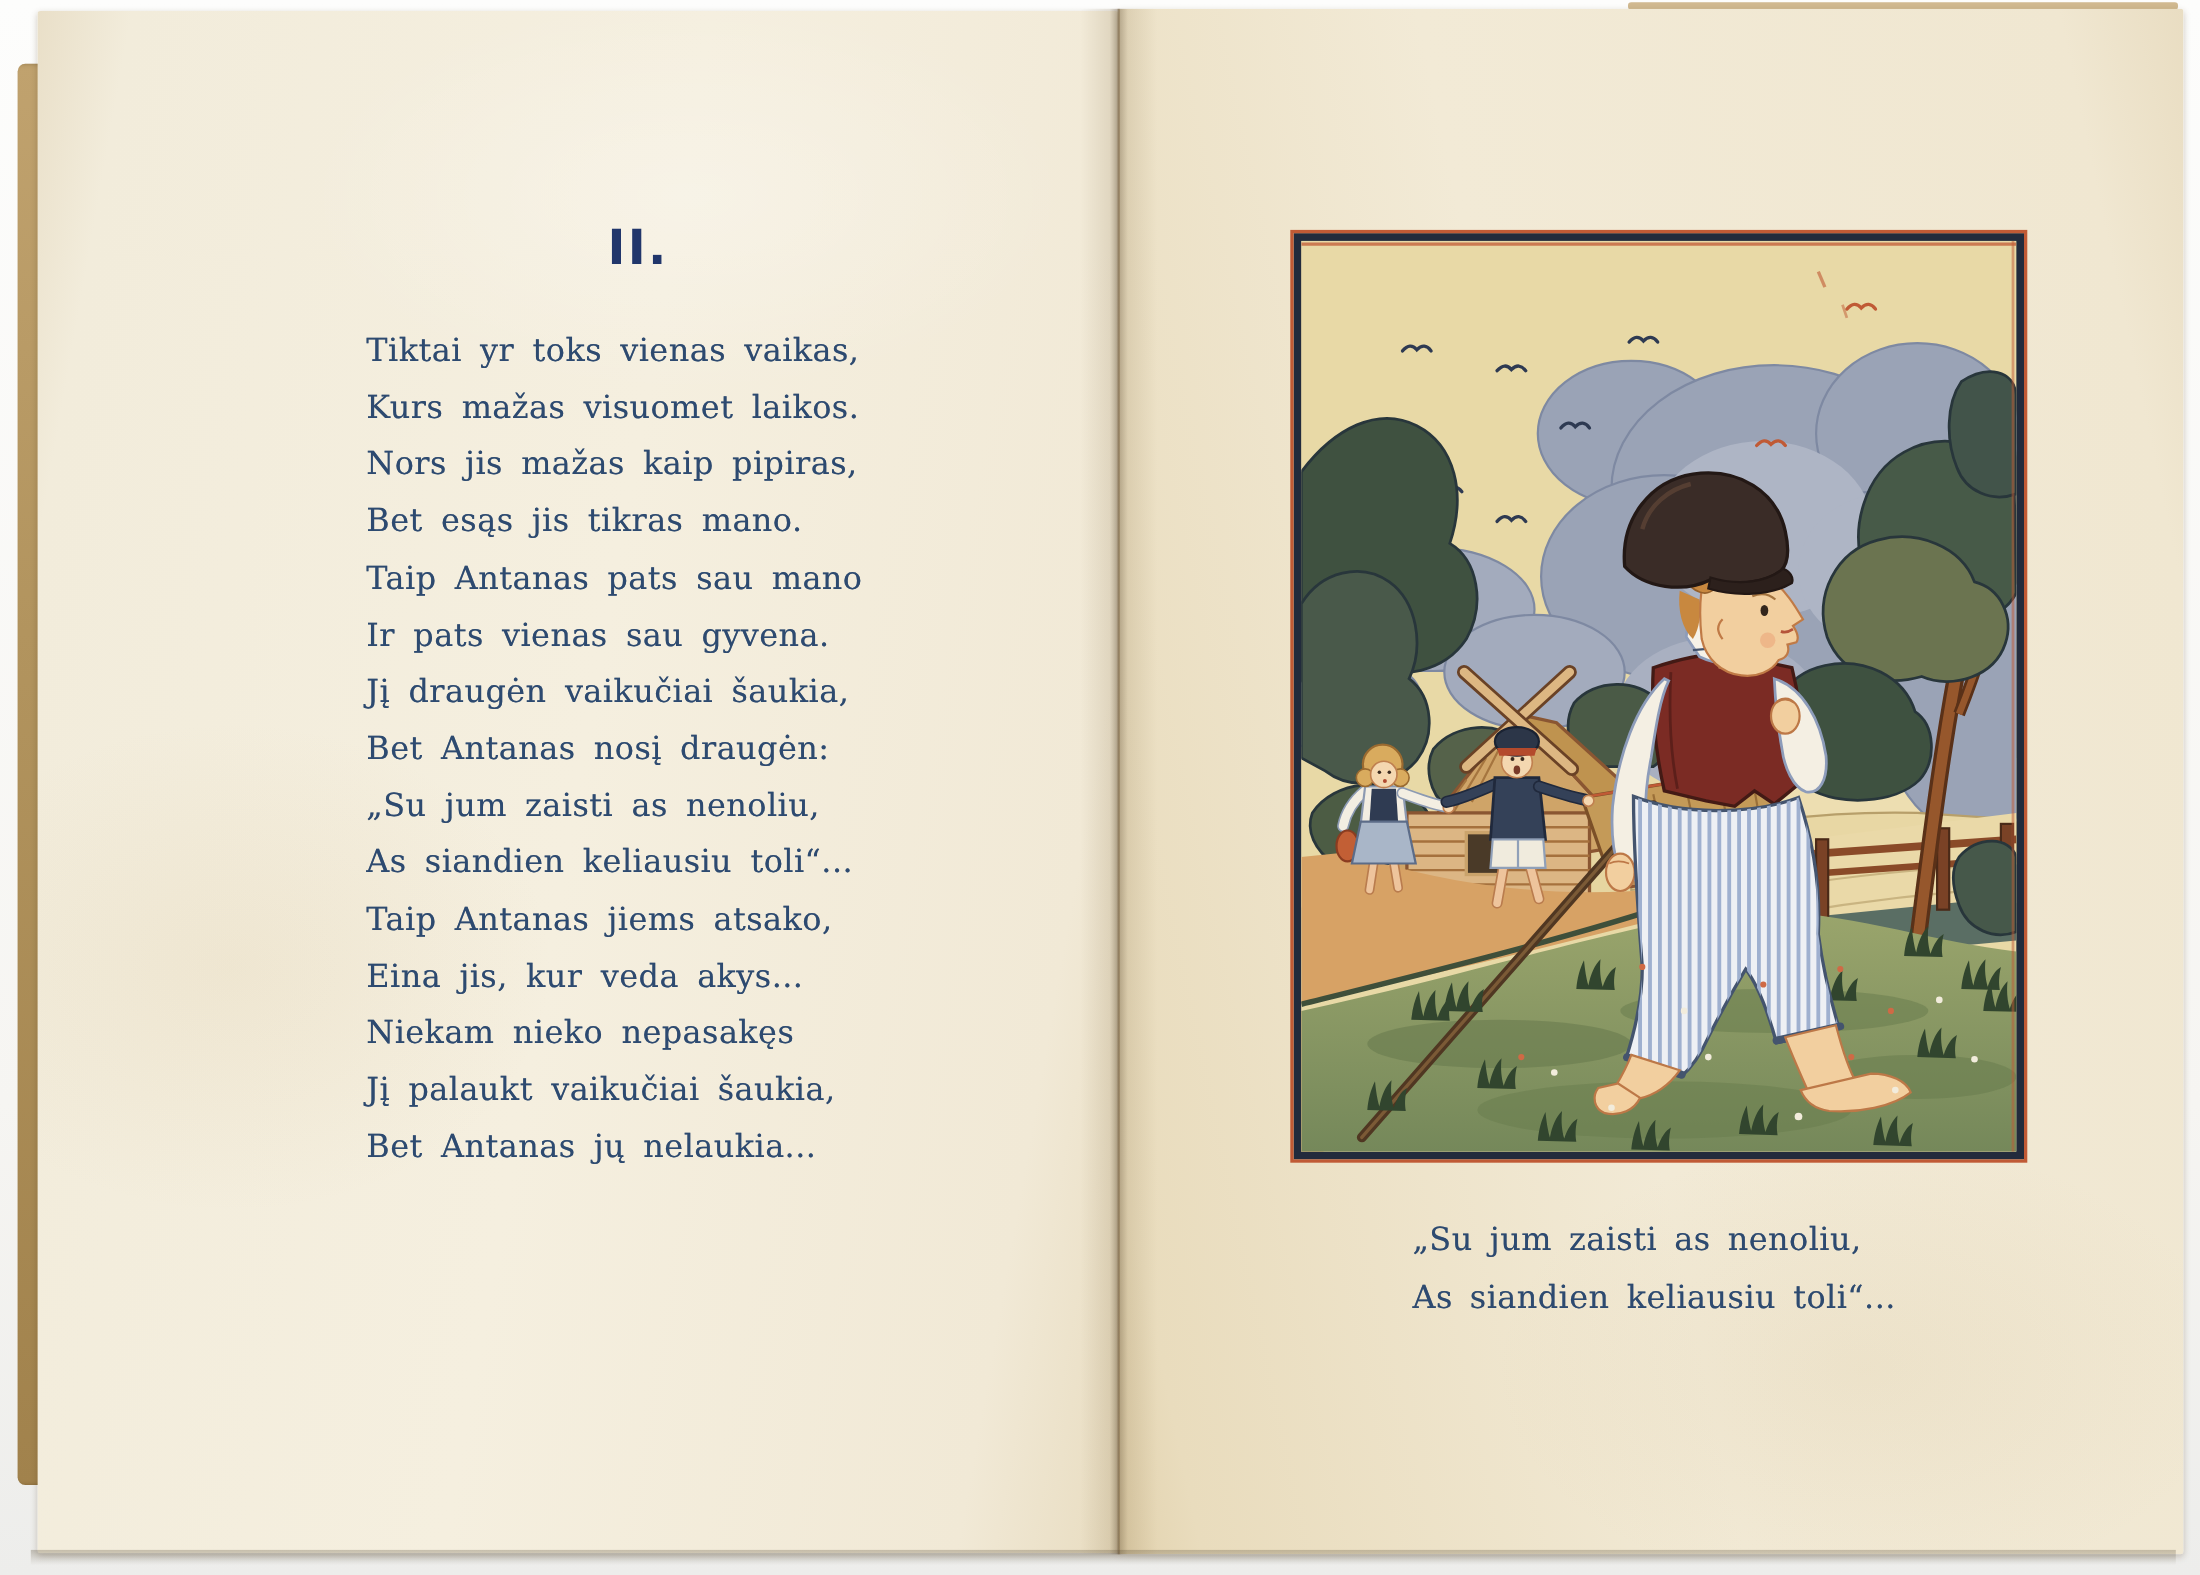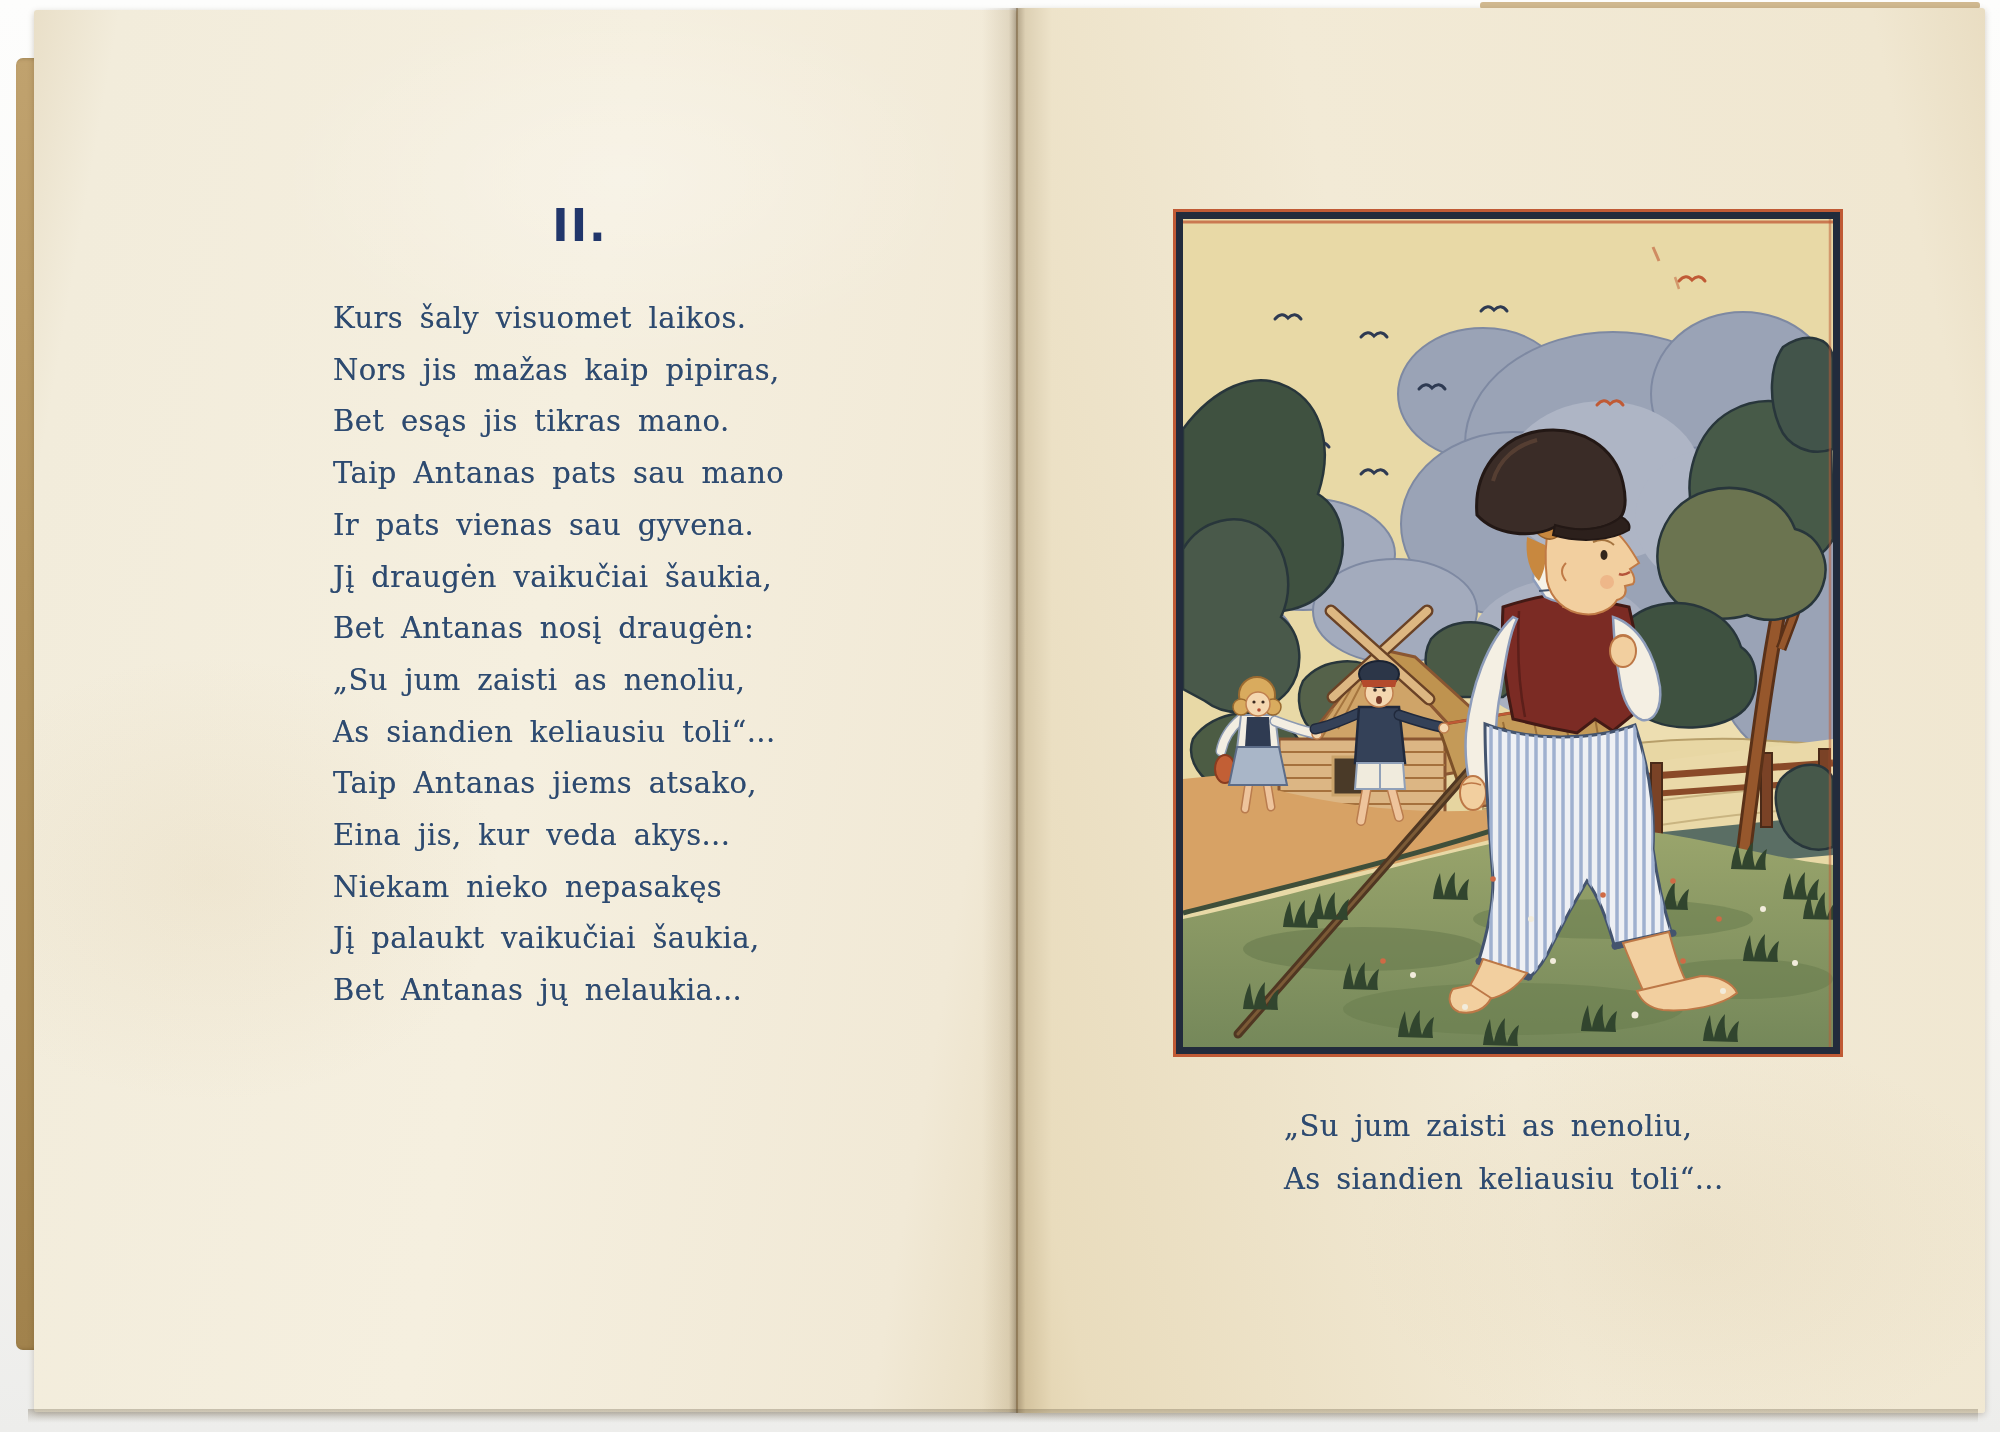--- a/index.html
+++ b/index.html
@@ -85,21 +85,22 @@
 
   <div class="page page-left"></div>
   <div class="page page-right"></div>
   <div class="gutter-line"></div>
   <div class="gutter"></div>
   <div class="floor-shadow"></div>
 
   <div class="heading">II.</div>
 
   <div class="poem">
-      <div class="poem-line">Kurs šaly visuomet laikos.</div>
+      <div class="poem-line">Tiktai yr toks vienas vaikas,</div>
+      <div class="poem-line">Kurs mažas visuomet laikos.</div>
       <div class="poem-line">Nors jis mažas kaip pipiras,</div>
       <div class="poem-line">Bet esąs jis tikras mano.</div>
       <div class="poem-line">Taip Antanas pats sau mano</div>
       <div class="poem-line">Ir pats vienas sau gyvena.</div>
       <div class="poem-line">Jį draugėn vaikučiai šaukia,</div>
       <div class="poem-line">Bet Antanas nosį draugėn:</div>
       <div class="poem-line">„Su jum zaisti as nenoliu,</div>
       <div class="poem-line">As siandien keliausiu toli“...</div>
       <div class="poem-line">Taip Antanas jiems atsako,</div>
       <div class="poem-line">Eina jis, kur veda akys...</div>

